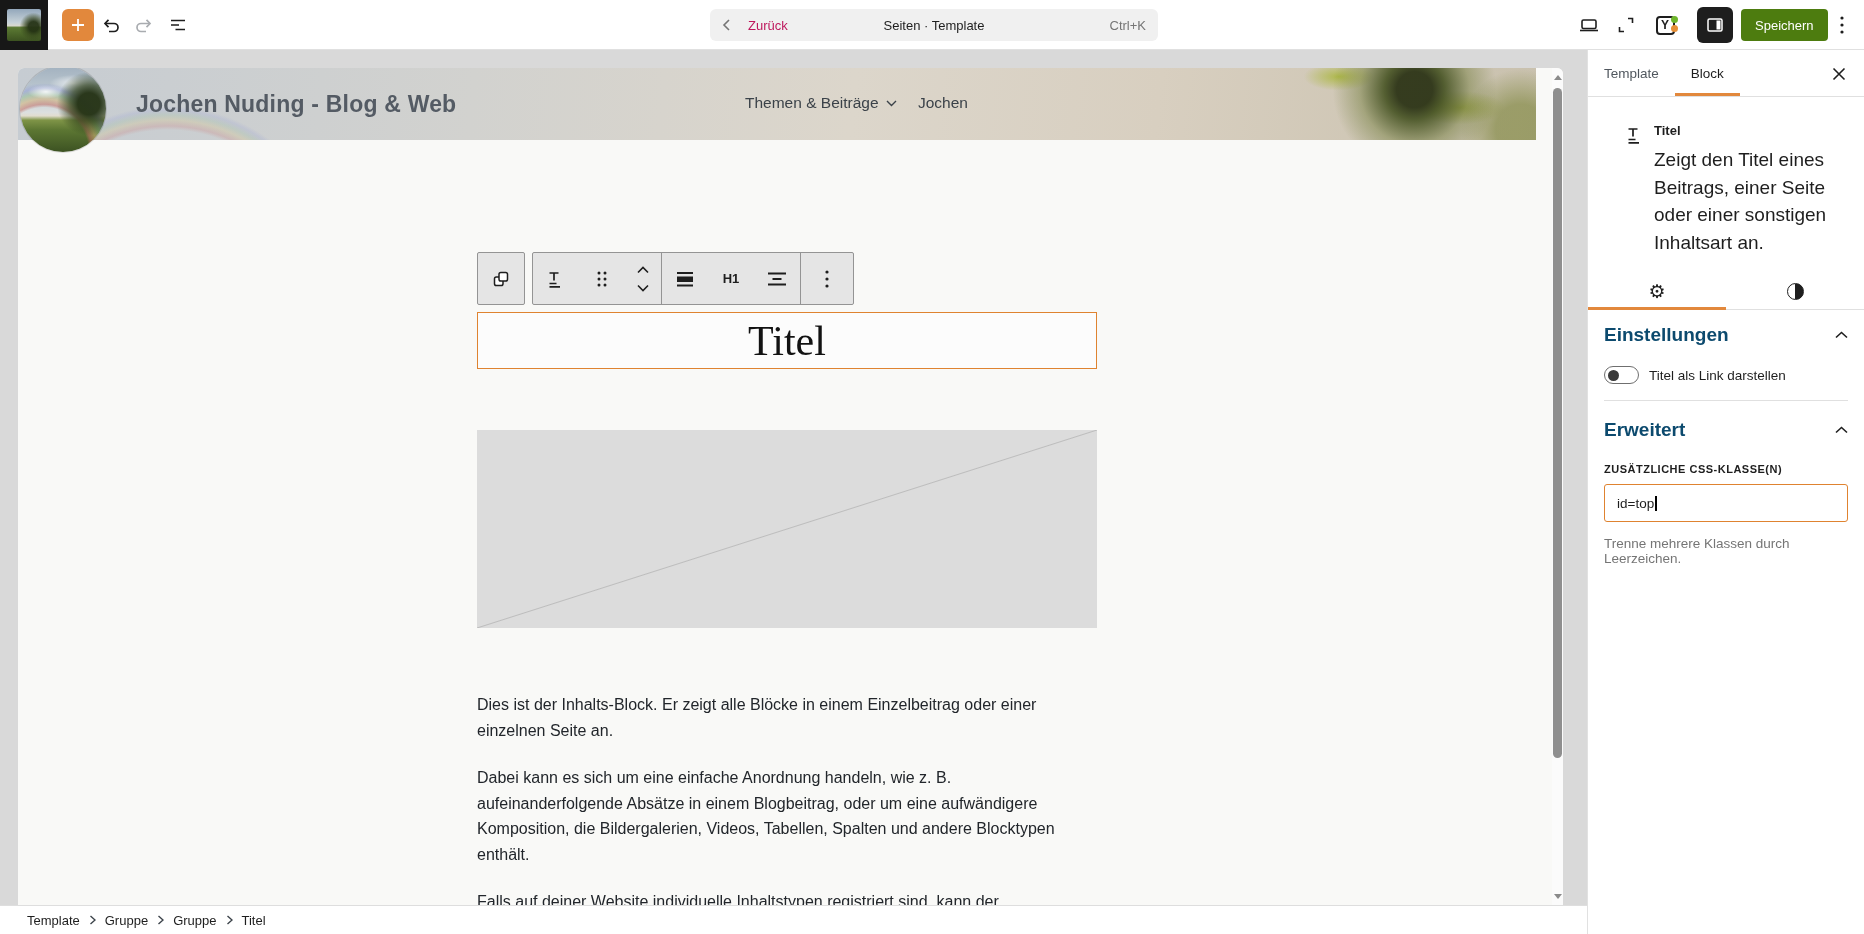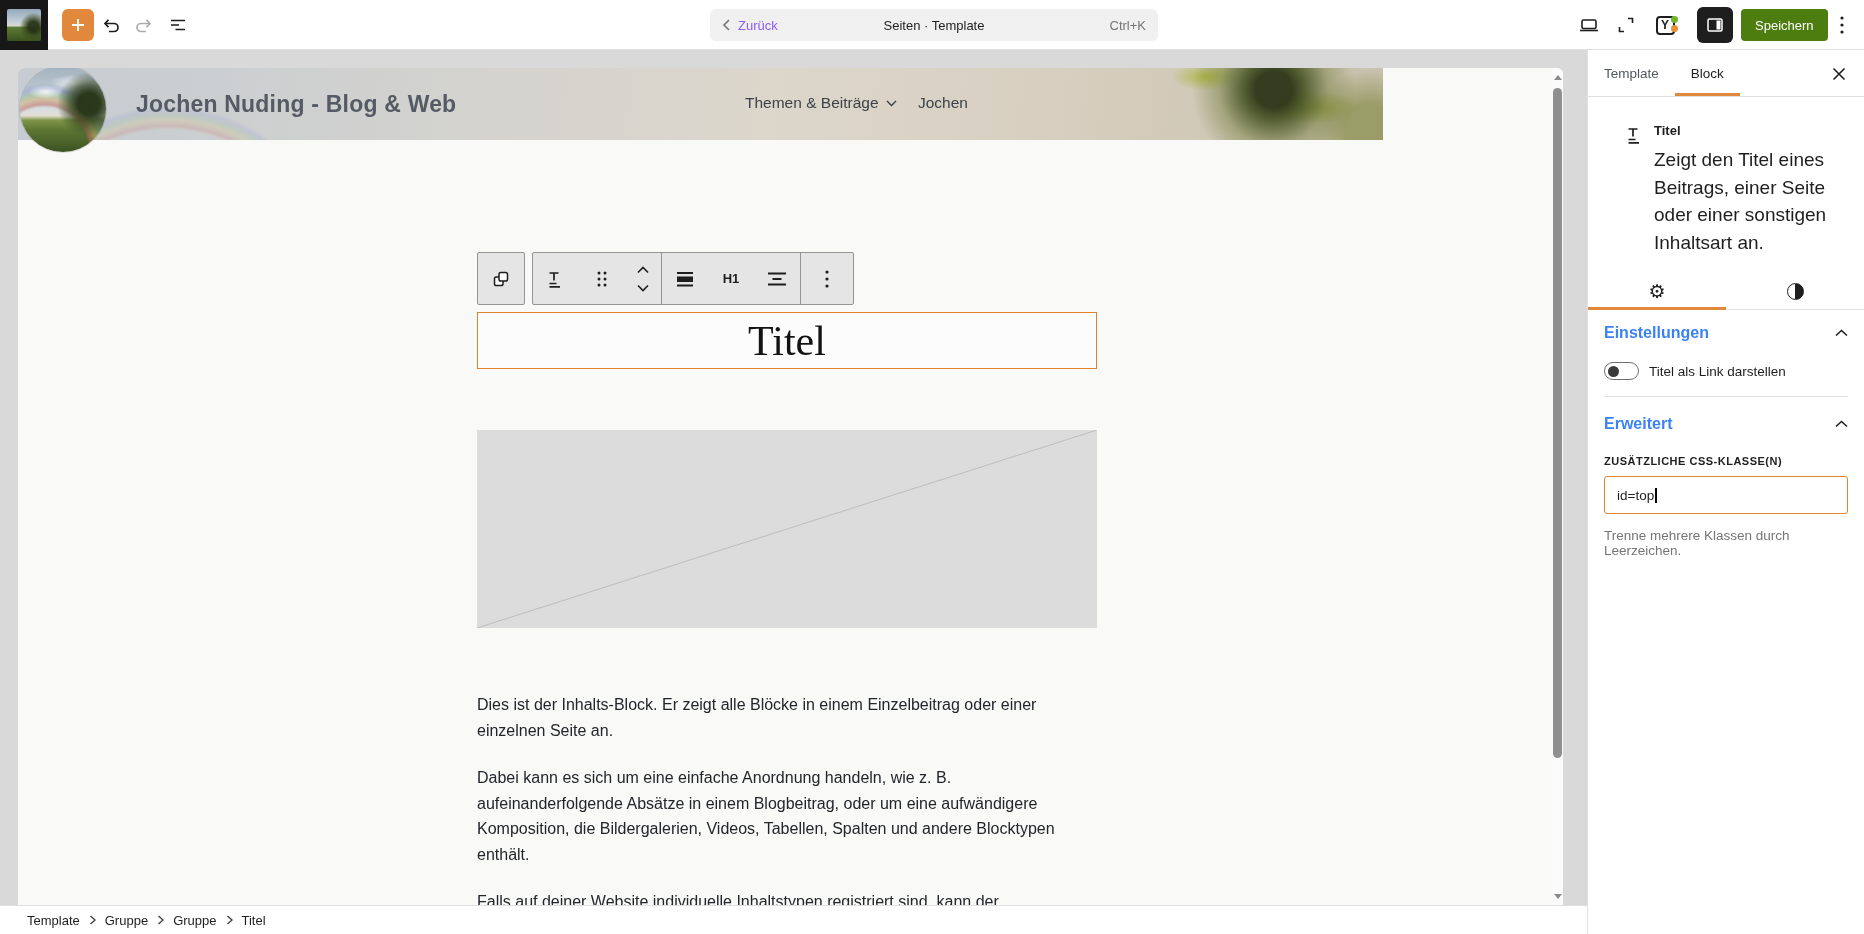--- a/index.html
+++ b/index.html
@@ -16,21 +16,21 @@
     background:
       radial-gradient(circle at 78% 55%, rgba(36,50,20,.95) 0 5px, rgba(50,66,26,.6) 9px, transparent 14px),
       linear-gradient(to bottom, #93a7bb 0%, #c7d2d8 42%, #d9d9cf 52%, #5c7a33 58%, #3c5220 100%); }
   .insert-btn { position:absolute; left:62px; top:9px; width:32px; height:32px; border-radius:6px;
     background:#e2883c; display:flex; align-items:center; justify-content:center; cursor:pointer; }
   .icon-btn { position:absolute; top:9px; width:32px; height:32px; display:flex; align-items:center;
     justify-content:center; cursor:pointer; border-radius:4px; }
 
   .doc-pill { position:absolute; left:710px; top:9px; width:448px; height:32px; background:#f0f0f0;
     border-radius:6px; display:flex; align-items:center; font-size:13px; cursor:pointer; }
-  .doc-back { display:flex; align-items:center; gap:6px; color:#8b5cf6; padding-left:12px; width:120px; }
+  .doc-back { display:flex; align-items:center; gap:16px; color:#be185d; padding-left:12px; width:120px; }
   .doc-title { flex:1; text-align:center; color:#1e1e1e; font-weight:500; }
   .doc-shortcut { width:120px; text-align:right; padding-right:12px; color:#757575; }
 
   .tb-right-icon { position:absolute; top:9px; width:34px; height:32px; display:flex;
     align-items:center; justify-content:center; cursor:pointer; }
   .yoast-box { position:relative; width:19px; height:19px; border:2px solid #1e1e1e; border-radius:4px;
     display:flex; align-items:center; justify-content:center; font-size:12px; font-weight:700; }
   .yoast-dot-g { position:absolute; right:-5px; top:-2px; width:7px; height:7px; border-radius:50%; background:#6fb62c; }
   .yoast-dot-o { position:absolute; right:-5px; top:7px; width:7px; height:7px; border-radius:50%; background:#e68f37; }
   .sidebar-toggle { position:absolute; left:1697px; top:7px; width:36px; height:36px; border-radius:6px;
@@ -38,21 +38,21 @@
   .save-btn { position:absolute; left:1741px; top:9px; height:32px; padding:0 14px; border-radius:4px;
     background:#4d7c0f; color:#fff; font-size:13px; font-weight:500; display:flex; align-items:center; cursor:pointer; }
 
   
   .workspace { position:absolute; left:0; top:50px; width:1864px; height:884px; }
   .canvas { position:absolute; left:0; top:0; width:1587px; height:884px; background:#d9d9d9; }
   .frame { position:absolute; left:18px; top:18px; width:1545px; height:837px; background:#f9f9f7;
     border-radius:6px 6px 0 0; overflow:hidden; }
 
   
-  .site-header { position:absolute; left:0; top:0; width:1365px; height:72px; cursor:pointer;
+  .site-header { position:absolute; left:0; top:0; width:1518px; height:72px; cursor:pointer;
     background:
       radial-gradient(circle at 92% 30%, rgba(40,48,18,.92) 0 18px, rgba(62,76,26,.85) 30px, rgba(98,112,40,.4) 55px, transparent 82px),
       radial-gradient(circle at 99% 85%, rgba(116,126,46,.55) 0 25px, transparent 60px),
       radial-gradient(ellipse 50px 20px at 87% 12%, rgba(173,184,70,.95), transparent 70%),
       radial-gradient(ellipse 64px 24px at 95% 55%, rgba(150,160,60,.75), transparent 70%),
       radial-gradient(circle at 150px 210px, transparent 148px, rgba(205,130,125,.28) 152px, rgba(215,195,130,.28) 158px, rgba(150,185,150,.24) 163px, rgba(145,155,215,.2) 168px, transparent 172px),
       linear-gradient(96deg, #c6ccd2 0%, #d2d2cf 30%, #dcd6cb 55%, #d8cfc0 75%, #c9c1ae 100%); }
   .avatar { position:absolute; left:2px; top:-2px; width:86px; height:86px; border-radius:50%;
     box-shadow:0 0 0 1px rgba(0,0,0,.12); z-index:3; cursor:pointer;
     background:
@@ -131,21 +131,21 @@
 
   .sb-tabs2 { position:relative; height:36px; display:flex; border-bottom:1px solid #e0e0e0; }
   .sb-tab2 { width:50%; display:flex; align-items:center; justify-content:center; cursor:pointer; position:relative; }
   .sb-tab2.active::after { content:""; position:absolute; left:0; right:0; bottom:-1px; height:3.5px; background:#e2883c; }
   .gear-glyph { font-family:"DejaVu Sans", sans-serif; font-size:19px; color:#1e1e1e; line-height:1; }
   .halfmoon { width:17px; height:17px; border-radius:50%; border:1.5px solid #1e1e1e;
     background:linear-gradient(90deg, transparent 50%, #1e1e1e 50%); }
 
   .panel { padding:14px 16px 16px 16px; }
   .panel-head { display:flex; align-items:center; justify-content:space-between; cursor:pointer; }
-  .panel-head span { font-size:16px; font-weight:600; color:#3b82f6; }
+  .panel-head span { font-size:19px; font-weight:600; color:#0c4a6e; }
   .toggle-row { display:flex; align-items:center; gap:10px; margin-top:20px; }
   .toggle { position:relative; width:35px; height:18px; border:1px solid #6f6f6f; border-radius:9px;
     background:#fff; cursor:pointer; }
   .toggle .knob { position:absolute; left:3px; top:2.5px; width:11px; height:11px; border-radius:50%; background:#3a3a3a; }
   .toggle-label { font-size:13.5px; color:#1e1e1e; }
   .sb-divider { height:1px; background:#e0e0e0; margin:16px 0 0 0; }
 
   .css-label { margin-top:22px; font-size:11px; font-weight:700; letter-spacing:.5px; color:#1e1e1e; }
   .css-input { margin-top:9px; height:38px; border:1.5px solid #df8330; border-radius:3px; background:#fff;
     display:flex; align-items:center; padding-left:12px; font-size:13.5px; color:#1e1e1e; cursor:text; }

